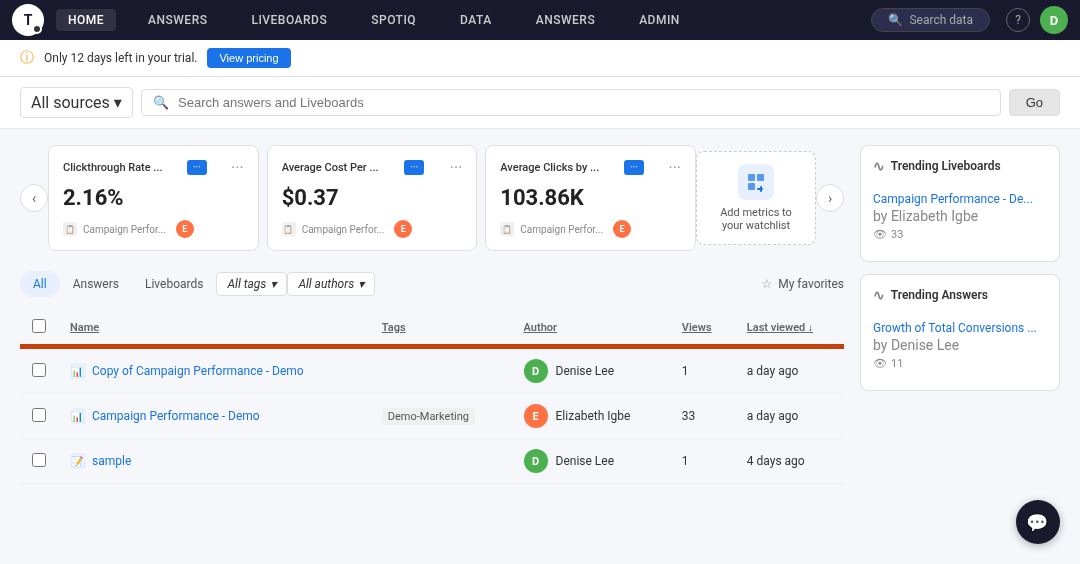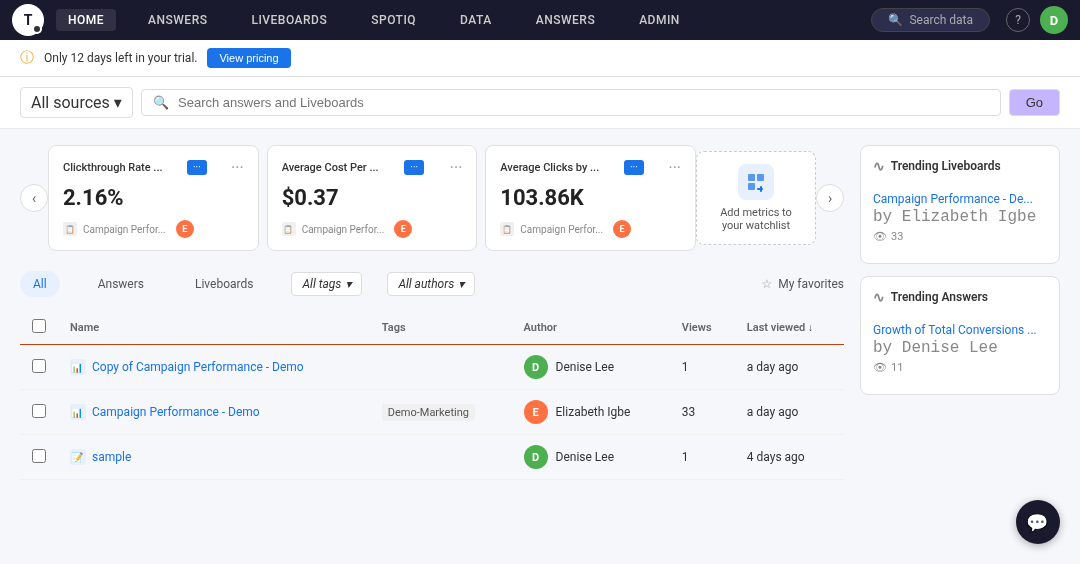--- a/index.html
+++ b/index.html
@@ -128,21 +128,21 @@
       border: 1px solid #ddd;
       border-radius: 4px;
       padding: 5px 12px;
       background: #fff;
       gap: 8px;
     }
     .main-search input {
       border: none; outline: none; flex: 1; font-size: 13px; color: #666;
     }
     .go-btn {
-      background: #c4b5fd;
+      background: #e5e5e5;
       border: 1px solid #ddd;
       border-radius: 4px;
       padding: 5px 16px;
       font-size: 13px;
       cursor: pointer; color: #333;
     }
 
     
     .main-content {
       display: flex;
@@ -222,21 +222,21 @@
       width: 36px; height: 36px;
       background: #e8f0fe;
       border-radius: 8px;
       display: flex; align-items: center; justify-content: center;
       font-size: 20px; color: #1a73e8;
     }
     .add-text { font-size: 11px; color: #555; text-align: center; }
 
     
     .filter-row {
-      display: flex; align-items: center; gap: 25px;
+      display: flex; align-items: center; gap: 0;
       margin-bottom: 14px;
       flex-wrap: wrap;
     }
     .filter-tab {
       padding: 5px 12px;
       border-radius: 16px;
       font-size: 12px;
       cursor: pointer;
       border: 1px solid transparent;
     }
@@ -255,21 +255,22 @@
       font-size: 12px; color: #555;
     }
     .star-icon { color: #999; }
 
     
     .data-table { width: 100%; border-collapse: collapse; }
     .data-table th {
       text-align: left;
       font-size: 11px; font-weight: 600; color: #666;
       padding: 8px 12px;
-      border-bottom: 1px solid #c2410c;
+      border-bottom: 5px solid #c2410c;
+      text-decoration: underline;
     }
     .sort-icon { color: #333; font-size: 10px; }
     .data-table td {
       padding: 10px 12px;
       border-bottom: 1px solid #f0f0f0;
       font-size: 12px; color: #333;
     }
     .checkbox-cell { width: 24px; }
     .row-checkbox {
       width: 14px; height: 14px; cursor: pointer;
@@ -314,21 +315,21 @@
       margin-bottom: 10px;
     }
     .trend-icon { color: #888; font-size: 14px; }
     .trending-item {
       padding: 8px 0;
       border-bottom: 1px solid #f0f0f0;
       cursor: pointer;
     }
     .trending-item:last-child { border-bottom: none; }
     .trending-item-title { font-size: 12px; color: #1a73e8; margin-bottom: 2px; }
-    .trending-item-sub { font-size: 16px; color: #888; margin-bottom: 4px; font-family: Liberation Mono, monospace; }
+    .trending-item-sub { font-size: 14px; color: #888; margin-bottom: 4px; }
     .trending-views { display: flex; align-items: center; gap: 4px; font-size: 11px; color: #888; }
 
     
     .chat-fab {
       position: fixed;
       bottom: 20px; right: 20px;
       width: 44px; height: 44px;
       border-radius: 50%;
       background: #1a1a2e;
       display: flex; align-items: center; justify-content: center;

